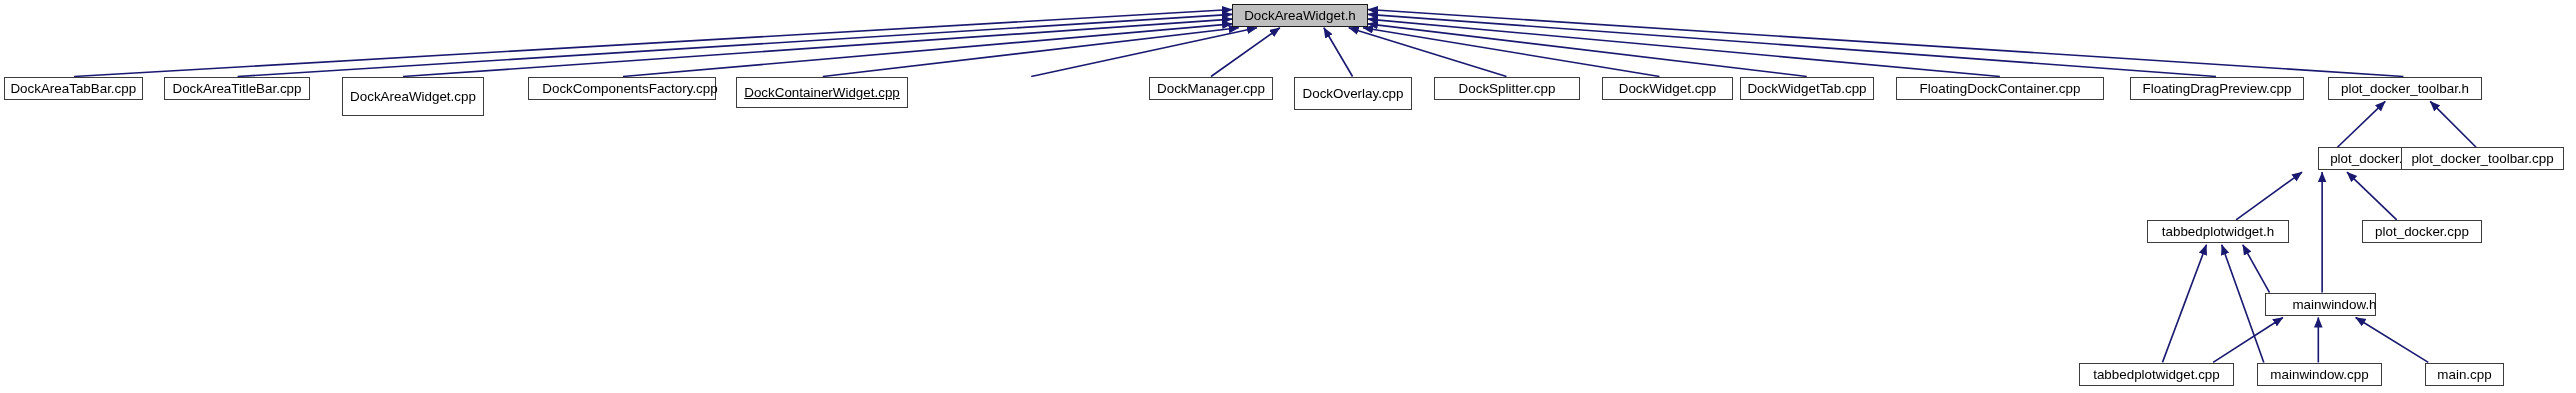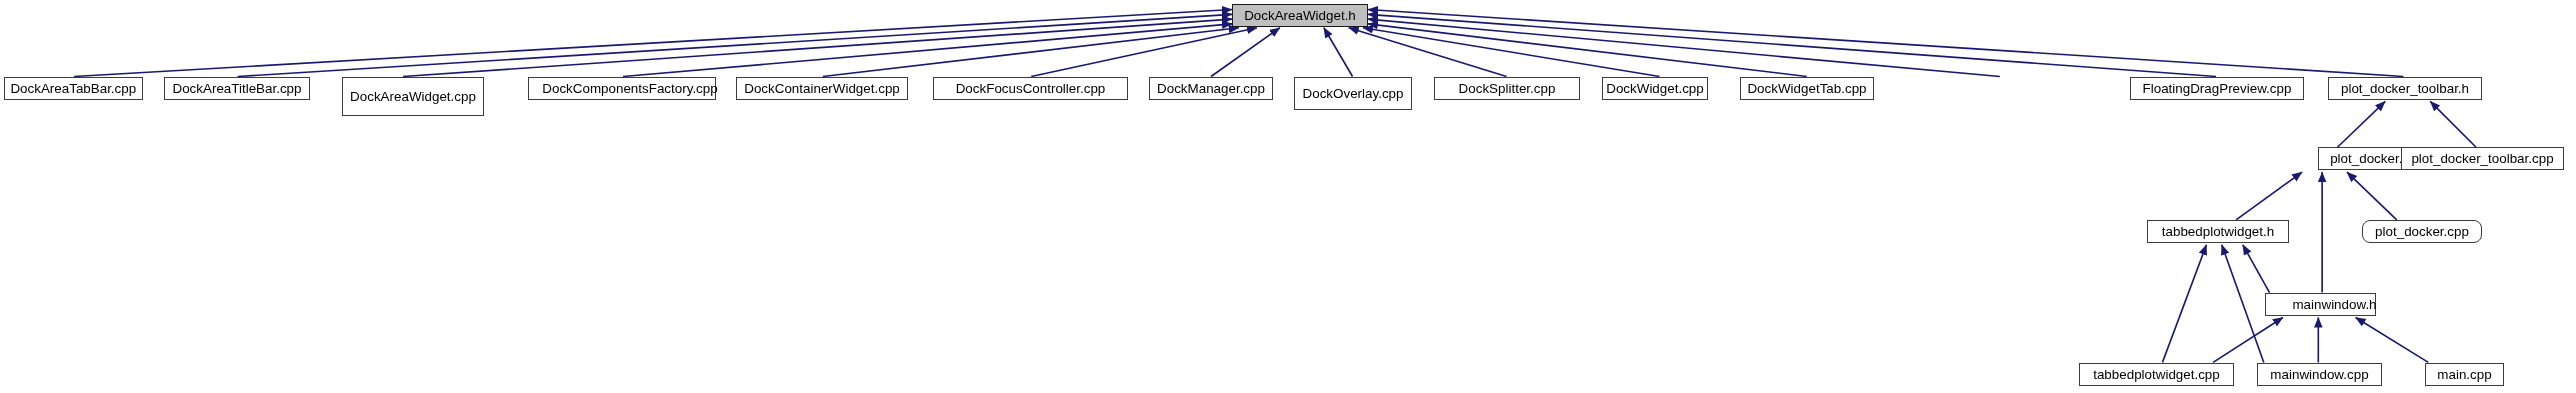--- a/index.html
+++ b/index.html
@@ -82,31 +82,31 @@
       <line x1="2366" y1="379" x2="2322" y2="256" class="edge"></line>
       <line x1="2313" y1="379" x2="2386" y2="332" class="edge"></line>
       <line x1="2423" y1="379" x2="2423" y2="332" class="edge"></line>
       <line x1="2538" y1="379" x2="2462" y2="332" class="edge"></line>
     </svg>
 <div class="node root" style="left: 1232px; top: 3.8px; width: 136px; height: 23px;">DockAreaWidget.h</div>
     <div class="node" style="left: 3.8px; top: 77px; width: 139px; height: 23px;">DockAreaTabBar.cpp</div>
     <div class="node" style="left: 164px; top: 77px; width: 146px; height: 23px;">DockAreaTitleBar.cpp</div>
     <div class="node" style="left: 342px; top: 77px; width: 142px; height: 39px;">DockAreaWidget.cpp</div>
     <div class="node" style="left: 528px; top: 77px; width: 188px; height: 23px; padding-left: 16px;">DockComponentsFactory.cpp</div>
-    <div class="node" style="left: 736px; top: 77px; width: 172px; height: 23px;">DockContainerWidget.cpp</div>
-    <div class="node" style="left: 933px; top: 77px; width: 195px; height: 23px;">DockFocusController.cpp</div>
+    <div class="node" style="left: 736px; top: 77px; width: 172px; height: 31px; text-decoration: underline;">DockContainerWidget.cpp</div>
     <div class="node" style="left: 1149px; top: 77px; width: 124px; height: 23px;">DockManager.cpp</div>
     <div class="node" style="left: 1294px; top: 77px; width: 118px; height: 33px;">DockOverlay.cpp</div>
     <div class="node" style="left: 1434px; top: 77px; width: 146px; height: 23px;">DockSplitter.cpp</div>
-    <div class="node" style="left: 1602px; top: 77px; width: 106px; height: 23px;">DockWidget.cpp</div>
+    <div class="node" style="left: 1602px; top: 77px; width: 131px; height: 23px;">DockWidget.cpp</div>
     <div class="node" style="left: 1740px; top: 77px; width: 134px; height: 23px;">DockWidgetTab.cpp</div>
+    <div class="node" style="left: 1896px; top: 77px; width: 208px; height: 23px;">FloatingDockContainer.cpp</div>
     <div class="node" style="left: 2130px; top: 77px; width: 174px; height: 23px;">FloatingDragPreview.cpp</div>
     <div class="node" style="left: 2328px; top: 77px; width: 154px; height: 23px;">plot_docker_toolbar.h</div>
     <div class="node" style="left: 2274px; top: 147px; width: 104px; height: 23px; margin-left: 44px;">plot_docker.h</div>
     <div class="node" style="left: 2401px; top: 147px; width: 163px; height: 23px;">plot_docker_toolbar.cpp</div>
     <div class="node" style="left: 2147px; top: 220px; width: 142px; height: 23px;">tabbedplotwidget.h</div>
-    <div class="node" style="left: 2362px; top: 220px; width: 120px; height: 23px; border-radius: 8px;">plot_docker.cpp</div>
+    <div class="node" style="left: 2362px; top: 220px; width: 120px; height: 23px;">plot_docker.cpp</div>
     <div class="node" style="left: 2265px; top: 293px; width: 111px; height: 23px; padding-left: 28px;">mainwindow.h</div>
     <div class="node" style="left: 2079px; top: 363px; width: 155px; height: 23px;">tabbedplotwidget.cpp</div>
     <div class="node" style="left: 2257px; top: 363px; width: 125px; height: 23px;">mainwindow.cpp</div>
     <div class="node" style="left: 2406px; top: 363px; width: 79px; height: 23px; margin-left: 19px;">main.cpp</div>
   </div>
 
 
 </body></html>

